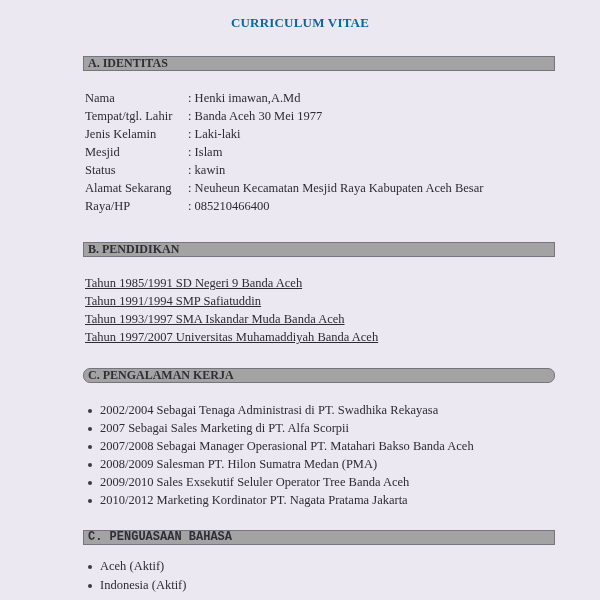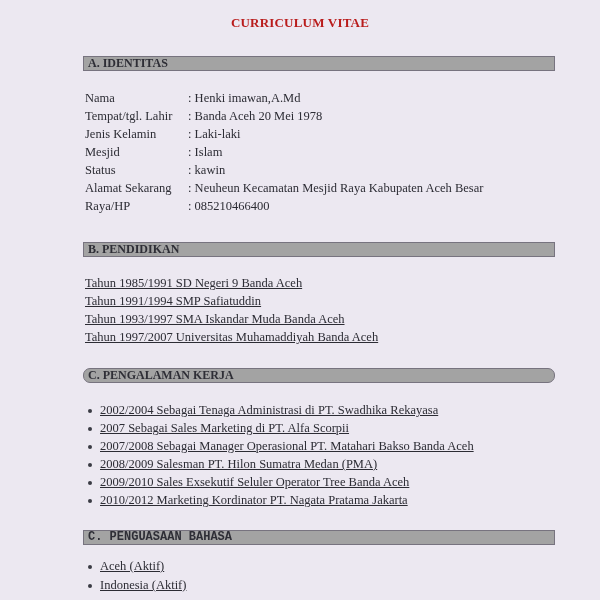--- a/index.html
+++ b/index.html
@@ -7,60 +7,60 @@
       width:600px; height:600px; overflow:hidden;
       background:#ece8f1;
       font-family:"Liberation Serif", serif;
       color:#2c2c34;
       position:relative;
     }
     .page { position:absolute; left:0; top:0; width:600px; height:600px; }
     .title {
       position:absolute; left:0; width:600px; top:15px;
       text-align:center; font-weight:bold; font-size:13px; letter-spacing:0.2px;
-      color:#b91c1c;
+      color:#0369a1;
     }
     .section-bar {
       position:absolute; left:83px; width:470px; height:13px;
       background:#a3a3a3;
       border:1px solid #77737f;
       box-sizing:content-box;
     }
     .section-bar span {
       position:absolute; left:4px; top:-1px;
       font-weight:bold; font-size:12px; color:#2e2e36;
     }
     .kv-row { position:absolute; left:85px; font-size:12.5px; height:17px; line-height:17px; }
     .kv-label { position:absolute; left:0; width:100px; white-space:nowrap; }
     .kv-value { position:absolute; left:103px; white-space:nowrap; }
     .edu-row { position:absolute; left:85px; font-size:12.5px; white-space:nowrap; line-height:17px;text-decoration:underline; }
     .bullet-row { position:absolute; left:88px; font-size:12.5px; white-space:nowrap; line-height:17px; }
     .bullet-row .dot {
       position:absolute; left:0; top:7px; width:4px; height:4px; border-radius:50%; background:#3a3a44;
     }
-    .bullet-row .txt { position:absolute; left:12px;text-decoration:underline; }
+    .bullet-row .txt { position:absolute; left:12px; }
   </style>
 </head>
 <body>
 
 <div class="page">
 
   <div class="title">CURRICULUM VITAE</div>
 
   <div class="section-bar" style="top:56px;">
     <span>A. IDENTITAS</span>
   </div>
 
   <div class="kv-row" style="top:90px;">
     <span class="kv-label">Nama</span>
     <span class="kv-value">: Henki imawan,A.Md</span>
   </div>
   <div class="kv-row" style="top:108px;">
     <span class="kv-label">Tempat/tgl. Lahir</span>
-    <span class="kv-value">: Banda Aceh 20 Mei 1978</span>
+    <span class="kv-value">: Banda Aceh 30 Mei 1977</span>
   </div>
   <div class="kv-row" style="top:126px;">
     <span class="kv-label">Jenis Kelamin</span>
     <span class="kv-value">: Laki-laki</span>
   </div>
   <div class="kv-row" style="top:144px;">
     <span class="kv-label">Mesjid</span>
     <span class="kv-value">: Islam</span>
   </div>
   <div class="kv-row" style="top:162px;">

